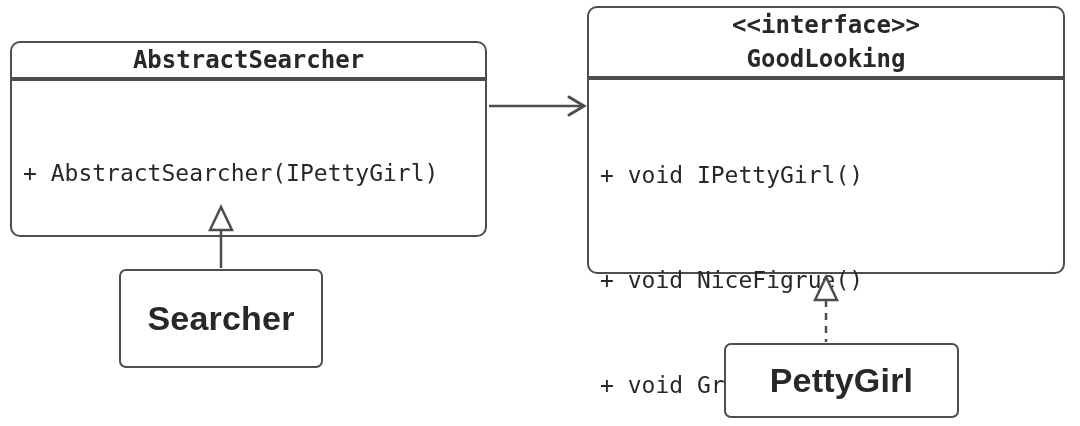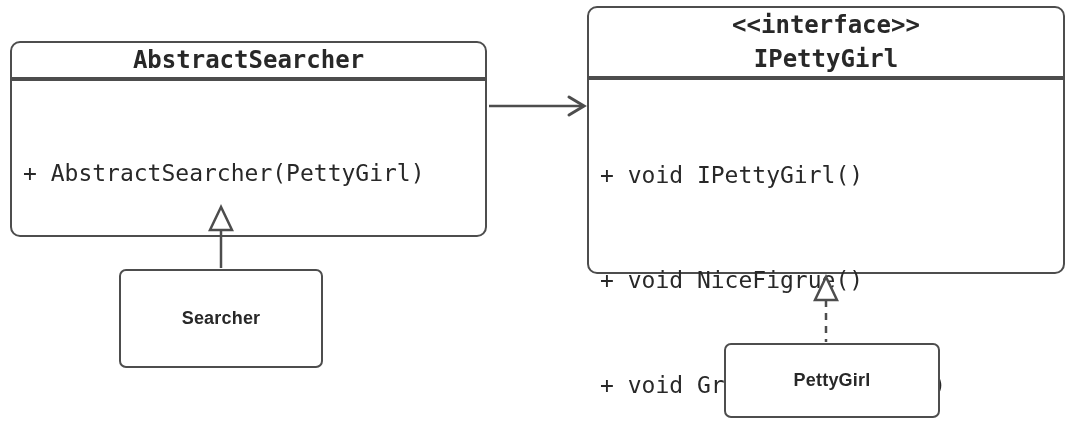--- a/index.html
+++ b/index.html
@@ -25,29 +25,29 @@
     display: flex;
     flex-direction: column;
   }
   .big { border-radius: 10px; }
   .small {
     border-radius: 7px;
     align-items: center;
     justify-content: center;
     font-family: "Liberation Sans", sans-serif;
     font-weight: bold;
-    font-size: 18px;
+    font-size: 34px;
     letter-spacing: 0.2px;
   }
   .mono { font-family: "DejaVu Sans Mono", monospace; }
 
   #box-abstract { left: 10px;  top: 8px;  width: 477px; height: 196px; margin-top: 33px; }
   #box-iface    { left: 587px; top: 6px;  width: 478px; height: 268px; }
   #box-searcher { left: 119px; top: 269px; width: 204px; height: 99px; }
-  #box-petty    { left: 724px; top: 343px; width: 216px; height: 75px; }
+  #box-petty    { left: 724px; top: 343px; width: 235px; height: 75px; }
 
   .cmp-title {
     display: flex;
     flex-direction: column;
     align-items: center;
     justify-content: center;
     font-weight: bold;
     font-size: 24px;
     line-height: 34px;
   }
@@ -87,28 +87,28 @@
 <body>
 
 <div class="stage">
 
   <div class="cls big mono" id="box-abstract">
     <div class="cmp-title">
       <span>AbstractSearcher</span>
     </div>
     <div class="cmp-attrs"></div>
     <div class="cmp-methods">
-      <div>+ AbstractSearcher(PettyGirl)</div>
+      <div>+ AbstractSearcher(IPettyGirl)</div>
     </div>
   </div>
 
   <div class="cls big mono" id="box-iface">
     <div class="cmp-title">
       <span>&lt;&lt;interface&gt;&gt;</span>
-      <span>IPettyGirl</span>
+      <span>GoodLooking</span>
     </div>
     <div class="cmp-attrs"></div>
     <div class="cmp-methods">
       <div>+ void IPettyGirl()</div>
       <div>+ void NiceFigrue()</div>
       <div>+ void GreatTemperament()</div>
     </div>
   </div>
 
   <div class="cls small" id="box-searcher">

